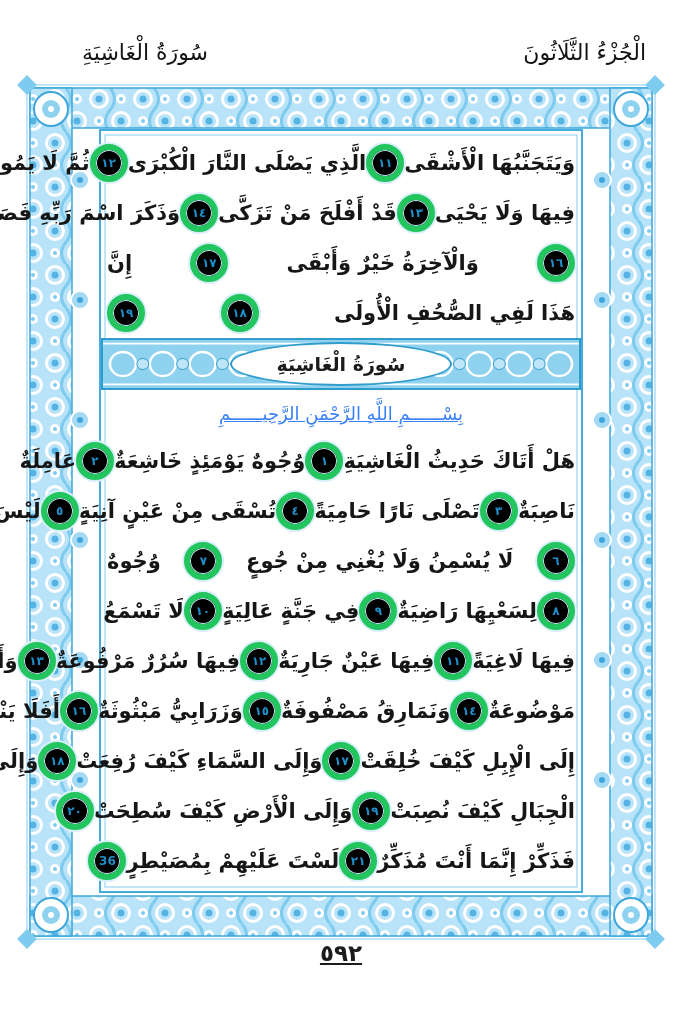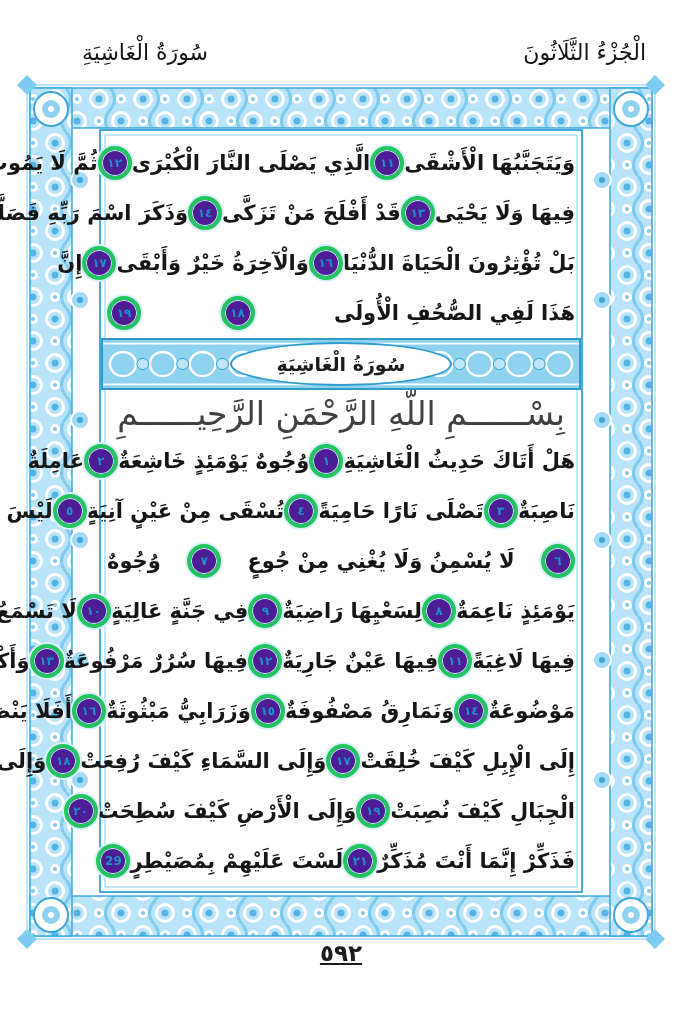--- a/index.html
+++ b/index.html
@@ -12,37 +12,37 @@
     font-size:22px;font-weight:normal;color:#141414;}
 
   
   .frame{position:absolute;left:0;top:0;width:682px;height:1024px;pointer-events:none;}
 
   
   .text-area{position:absolute;left:107px;top:138px;width:468px;direction:rtl;color:#161616;}
   .qline{display:flex;justify-content:space-between;align-items:center;height:50px;
     font-size:21px;font-weight:bold;white-space:nowrap;line-height:50px;}
   .qtext{flex:0 1 auto;}
-  .aya{flex:0 0 auto;width:26px;height:26px;border-radius:50%;background:#4c1d95;
-    border:4px solid #22c55e;box-shadow:0 0 0 2px #d9effb, inset 0 0 0 1px #cdeaf9;
+  .aya{flex:0 0 auto;width:26px;height:26px;border-radius:50%;background:#000000;
+    border:6px solid #22c55e;box-shadow:0 0 0 2px #d9effb, inset 0 0 0 1px #cdeaf9;
     color:#1d8fc9;font-size:12px;font-weight:bold;display:flex;align-items:center;
     justify-content:center;line-height:1;}
 
   
   .surah-band{position:relative;height:52px;margin:0 -6px;border:2px solid #2f9ccc;
     box-sizing:border-box;background:#8ed2f0;overflow:hidden;}
   .surah-band svg{position:absolute;left:0;top:0;width:100%;height:100%;}
   .cartouche{position:absolute;left:50%;top:50%;transform:translate(-50%,-50%);
     width:218px;height:40px;background:#ffffff;border:2px solid #2f9ccc;
     box-shadow:0 0 0 3px #ffffff inset;border-radius:50%;display:flex;
     align-items:center;justify-content:center;}
   .cartouche span{font-size:19px;font-weight:bold;color:#1b1b1b;line-height:1;}
 
   .bismillah{height:46px;display:flex;align-items:center;justify-content:center;
-    font-size:33px;font-weight:normal;color:#404040;}
+    font-size:18px;font-weight:normal;color:#3b82f6;text-decoration:underline;}
 
   .page-number{position:absolute;left:0;top:940px;width:682px;text-align:center;
     font-size:23px;font-weight:bold;color:#1c1c1c;text-decoration:underline;}
 </style>
 </head>
 <body>
 
 <div class="page">
 
   <div class="page-header">
@@ -148,21 +148,20 @@
           <span class="qtext">ثُمَّ لَا يَمُوتُ</span>
         </div>
         <div class="qline">
           <span class="qtext">فِيهَا وَلَا يَحْيَى</span>
           <span class="aya">١٣</span>
           <span class="qtext">قَدْ أَفْلَحَ مَنْ تَزَكَّى</span>
           <span class="aya">١٤</span>
           <span class="qtext">وَذَكَرَ اسْمَ رَبِّهِ فَصَلَّى</span>
         </div>
         <div class="qline">
-          <span class="qtext">بَلْ تُؤْثِرُونَ الْحَيَاةَ الدُّنْيَا</span>
           <span class="aya">١٦</span>
           <span class="qtext">وَالْآخِرَةُ خَيْرٌ وَأَبْقَى</span>
           <span class="aya">١٧</span>
           <span class="qtext">إِنَّ</span>
         </div>
         <div class="qline">
           <span class="qtext">هَذَا لَفِي الصُّحُفِ الْأُولَى</span>
           <span class="aya">١٨</span>
           <span class="aya">١٩</span>
         </div>
@@ -215,21 +214,20 @@
           <span class="aya">٥</span>
           <span class="qtext">لَيْسَ</span>
         </div>
         <div class="qline">
           <span class="aya">٦</span>
           <span class="qtext">لَا يُسْمِنُ وَلَا يُغْنِي مِنْ جُوعٍ</span>
           <span class="aya">٧</span>
           <span class="qtext">وُجُوهٌ</span>
         </div>
         <div class="qline">
-          <span class="qtext">يَوْمَئِذٍ نَاعِمَةٌ</span>
           <span class="aya">٨</span>
           <span class="qtext">لِسَعْيِهَا رَاضِيَةٌ</span>
           <span class="aya">٩</span>
           <span class="qtext">فِي جَنَّةٍ عَالِيَةٍ</span>
           <span class="aya">١٠</span>
           <span class="qtext">لَا تَسْمَعُ</span>
         </div>
         <div class="qline">
           <span class="qtext">فِيهَا لَاغِيَةً</span>
           <span class="aya">١١</span>
@@ -258,20 +256,20 @@
         <div class="qline">
           <span class="qtext">الْجِبَالِ كَيْفَ نُصِبَتْ</span>
           <span class="aya">١٩</span>
           <span class="qtext">وَإِلَى الْأَرْضِ كَيْفَ سُطِحَتْ</span>
           <span class="aya">٢٠</span>
         </div>
         <div class="qline">
           <span class="qtext">فَذَكِّرْ إِنَّمَا أَنْتَ مُذَكِّرٌ</span>
           <span class="aya">٢١</span>
           <span class="qtext">لَسْتَ عَلَيْهِمْ بِمُصَيْطِرٍ</span>
-          <span class="aya">29</span>
+          <span class="aya">36</span>
         </div>
       </div>
   </div>
 
   <div class="page-number">٥٩٢</div>
 
 </div>
 
 </body></html>

